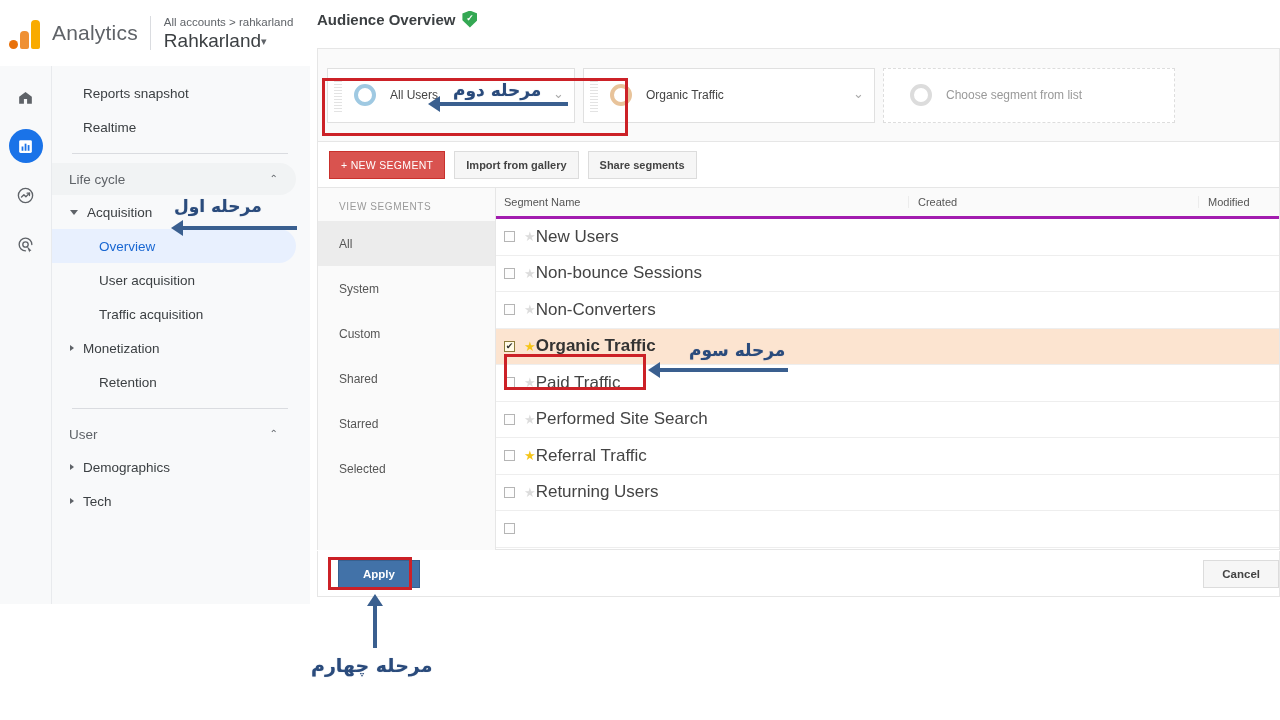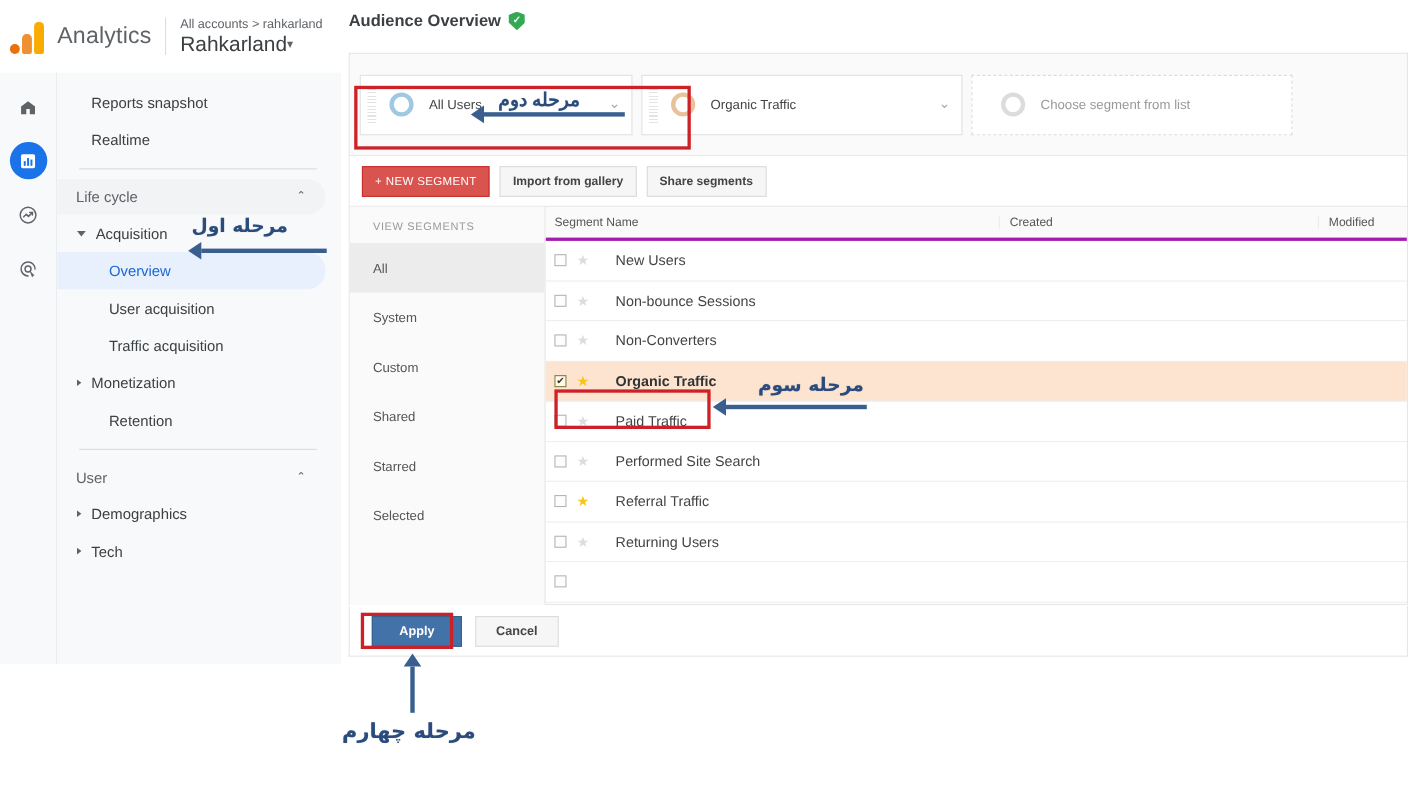--- a/index.html
+++ b/index.html
@@ -173,28 +173,28 @@
   }
   .srow.hl { background:#fce4d0; }
   .srow .cb {
     width:11px;height:11px;border:1px solid #b5b5b5; background:#fdfdfd;
     margin-left:8px; flex:none; display:flex;align-items:center;justify-content:center;
     font-size:9px; color:#333; line-height:1;
   }
   .srow.hl .cb { background:#fffbe8; border-color:#8a7a3a; }
   .star { margin-left:9px; font-size:13px; color:#dcdcdc; flex:none; line-height:1; }
   .star.on { color:#f5c518; }
-  .sname { margin-left:24px; font-size:13px; color:#444; white-space:nowrap; }
+  .sname { margin-left:0; font-size:17px; color:#444; white-space:nowrap; }
   .srow.hl .sname { font-weight:bold; color:#333; }
 
   
   .picker-footer {
     position:absolute; left:7px; top:551px; width:963px; height:46px;
     background:#fff; border:1px solid #e6e6e6; border-top:none;
-    display:flex; align-items:center; padding-left:20px; gap:12px;
+    display:flex; align-items:center; padding-left:20px; gap:12px;justify-content:space-between;
   }
   .btn-apply {
     background:#4272a8; color:#fff; font-size:11.5px; font-weight:bold;
     padding:7px 24px; border:1px solid #37608f;
   }
   .btn-cancel {
     background:#f6f6f6; color:#444; font-size:11.5px; font-weight:bold;
     padding:7px 18px; border:1px solid #dcdcdc;
   }
 
@@ -203,21 +203,21 @@
   .rb-allusers { left:322px; top:78px; width:306px; height:58px; }
   .rb-organic  { left:504px; top:354px; width:142px; height:36px; }
   .rb-apply    { left:328px; top:557px; width:84px; height:33px; }
 
   .fa {
     position:absolute; font-family:"DejaVu Sans", sans-serif;
     color:#2a4b7c; font-weight:bold; direction:rtl;
     white-space:nowrap; text-shadow:0 0 1px rgba(42,75,124,.35);
   }
   .fa1 { left:174px; top:196px; font-size:17px; }
-  .fa2 { left:453px; top:80px;  font-size:17px;font-family:Liberation Serif, serif; }
+  .fa2 { left:453px; top:80px;  font-size:17px; }
   .fa3 { left:689px; top:340px; font-size:17px; }
   .fa4 { left:311px; top:654px; font-size:19px; }
 
   .arrow-l { position:absolute; height:4px; background:#3a5f8f; }
   .arrow-l::before {
     content:""; position:absolute; left:-12px; top:-6px;
     width:0;height:0; border-right:12px solid #3a5f8f;
     border-top:8px solid transparent; border-bottom:8px solid transparent;
   }
   .ar1 { left:183px; top:226px; width:114px; }

